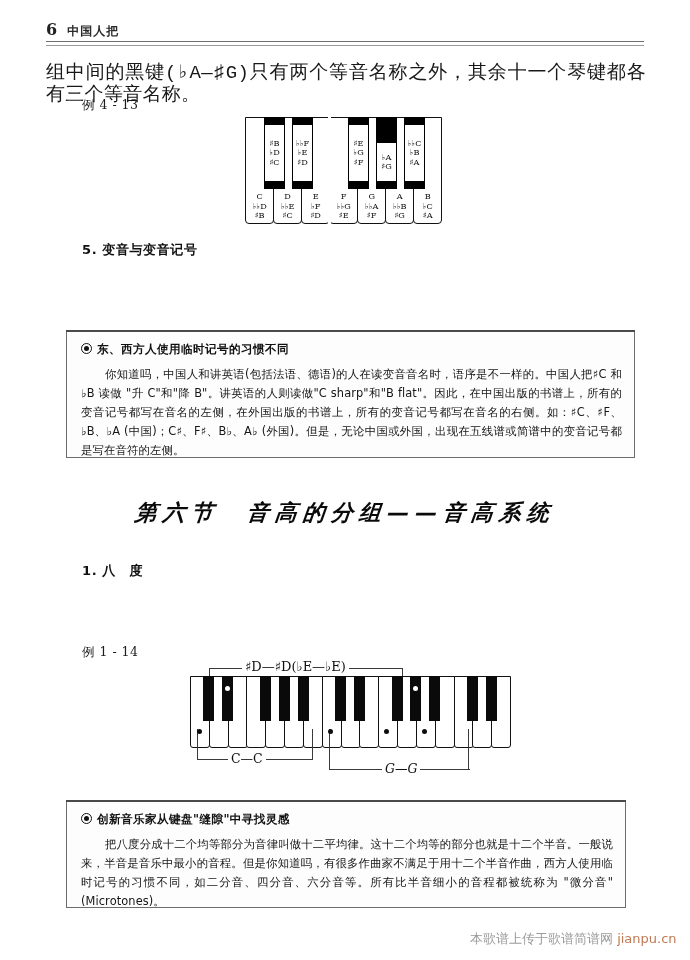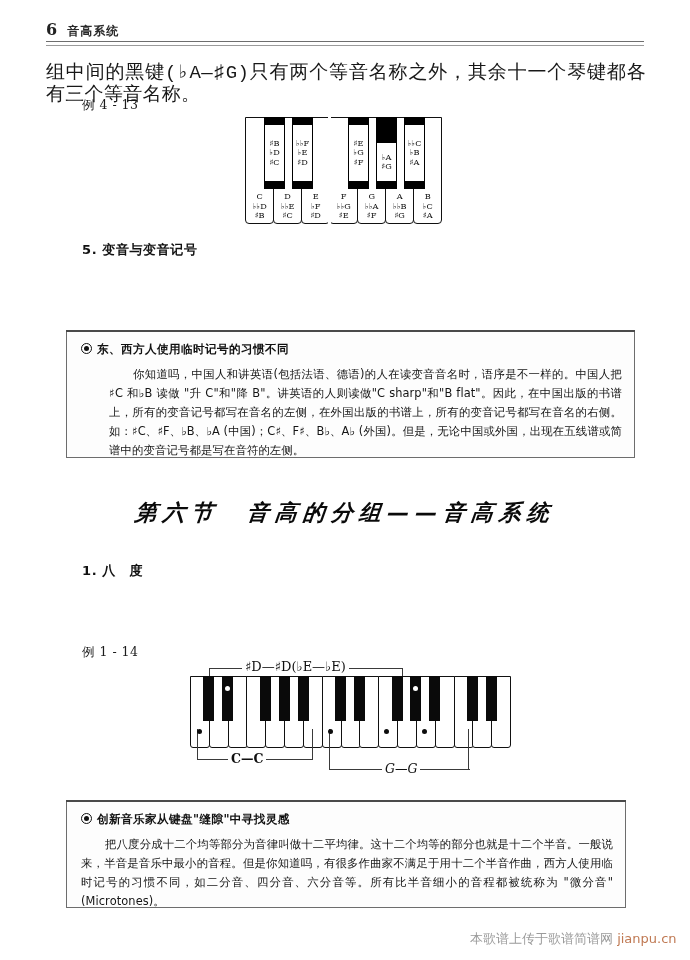--- a/index.html
+++ b/index.html
@@ -175,21 +175,21 @@
   }
   .watermark .site{color:#c07a54;font-family:"DejaVu Sans","Liberation Sans",sans-serif;}
 </style>
 </head>
 <body>
 
 <div class="page">
 
   <div class="runhead">
     <span class="pno">6</span>
-    <span class="bktitle">音高系统</span>
+    <span class="bktitle">中国人把</span>
   </div>
   <div class="rule"></div>
 
   <div class="para" style="left:46px;top:62px;width:600px;">组中间的黑键(♭A—♯G)只有两个等音名称之外，其余十一个琴键都各有三个等音名称。</div>
 
   <div class="exlabel" style="left:82px;top:97px;">例 4 - 13</div>
 
   <div id="kb1">
     <div class="whites">
       <div class="wk">
@@ -281,21 +281,21 @@
     </div>
   </div>
 
   <div class="subhead" style="left:82px;top:241px;text-align:right;">5. 变音与变音记号</div>
 
   <div class="notebox" style="left:66px;top:330px;width:569px;height:128px;">
     <div class="topline"></div>
     <div class="nb-title" style="position:absolute;left:14px;top:11px;">
       <span class="bullet"></span><span>东、西方人使用临时记号的习惯不同</span>
     </div>
-    <div class="nb-body" style="position:absolute;left:14px;right:12px;top:34px;text-indent:24px;margin-left:28px;">你知道吗，中国人和讲英语(包括法语、德语)的人在读变音音名时，语序是不一样的。中国人把♯C 和♭B 读做 "升 C"和"降 B"。讲英语的人则读做"C sharp"和"B flat"。因此，在中国出版的书谱上，所有的变音记号都写在音名的左侧，在外国出版的书谱上，所有的变音记号都写在音名的右侧。如：♯C、♯F、♭B、♭A (中国)；C♯、F♯、B♭、A♭ (外国)。但是，无论中国或外国，出现在五线谱或简谱中的变音记号都是写在音符的左侧。</div>
+    <div class="nb-body" style="position:absolute;left:14px;right:12px;top:34px;text-indent:24px;">你知道吗，中国人和讲英语(包括法语、德语)的人在读变音音名时，语序是不一样的。中国人把♯C 和♭B 读做 "升 C"和"降 B"。讲英语的人则读做"C sharp"和"B flat"。因此，在中国出版的书谱上，所有的变音记号都写在音名的左侧，在外国出版的书谱上，所有的变音记号都写在音名的右侧。如：♯C、♯F、♭B、♭A (中国)；C♯、F♯、B♭、A♭ (外国)。但是，无论中国或外国，出现在五线谱或简谱中的变音记号都是写在音符的左侧。</div>
   </div>
 
   <div class="sectitle">第六节　音高的分组——音高系统</div>
 
   <div class="subhead" style="left:82px;top:562px;">1. 八　度</div>
 
   <div class="exlabel" style="left:82px;top:644px;">例 1 - 14</div>
 
   <div id="kb2wrap">
 
@@ -343,21 +343,21 @@
 
       <div class="dotw" style="left:6.5px;top:53px;"></div>
       <div class="dotw" style="left:138px;top:53px;"></div>
       <div class="dotw" style="left:232px;top:53px;"></div>
       <div class="dotw" style="left:194px;top:53px;"></div>
     </div>
 
     <div class="leader" style="left:47px;top:81px;width:1.4px;height:31px;"></div>
     <div class="leader" style="left:47px;top:111px;width:116px;height:1.4px;"></div>
     <div class="leader" style="left:162px;top:81px;width:1.4px;height:31px;"></div>
-    <div class="brklabel small" style="left:78px;top:103px;font-weight:bold;">C—C</div>
+    <div class="brklabel small" style="left:78px;top:103px;">C—C</div>
 
     <div class="leader" style="left:179px;top:81px;width:1.4px;height:41px;"></div>
     <div class="leader" style="left:179px;top:121px;width:141px;height:1.4px;"></div>
 
     <div class="leader" style="left:318px;top:81px;width:1.4px;height:41px;"></div>
     <div class="brklabel small" style="left:232px;top:113px;font-style:italic;">G—G</div>
   </div>
 
   <div class="notebox" style="left:66px;top:800px;width:560px;height:108px;">
     <div class="topline"></div>

